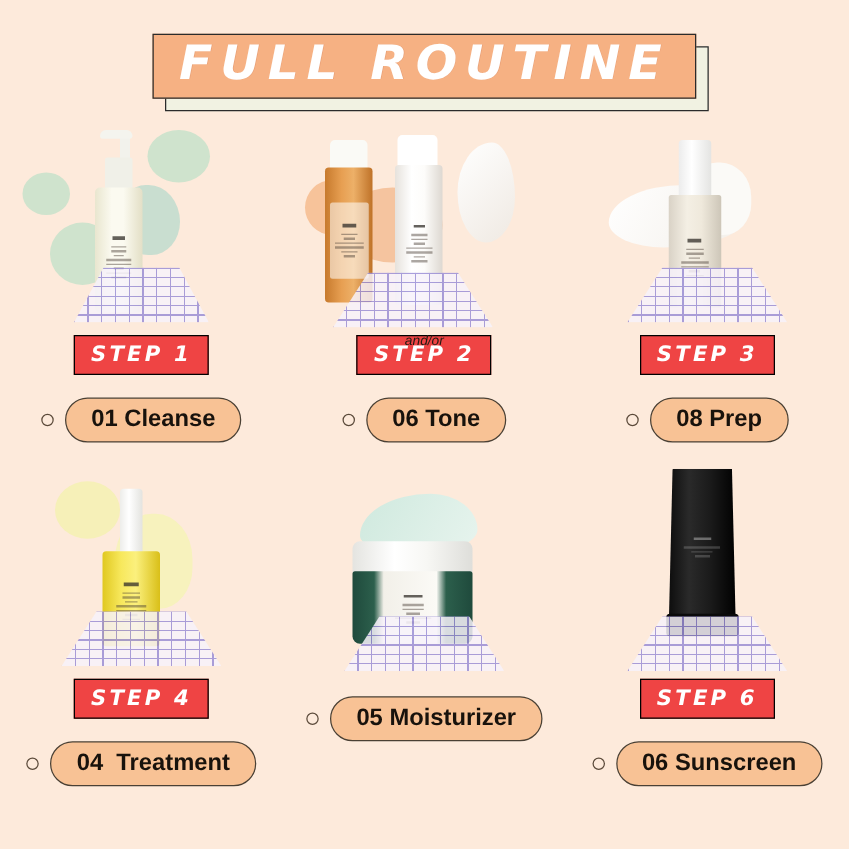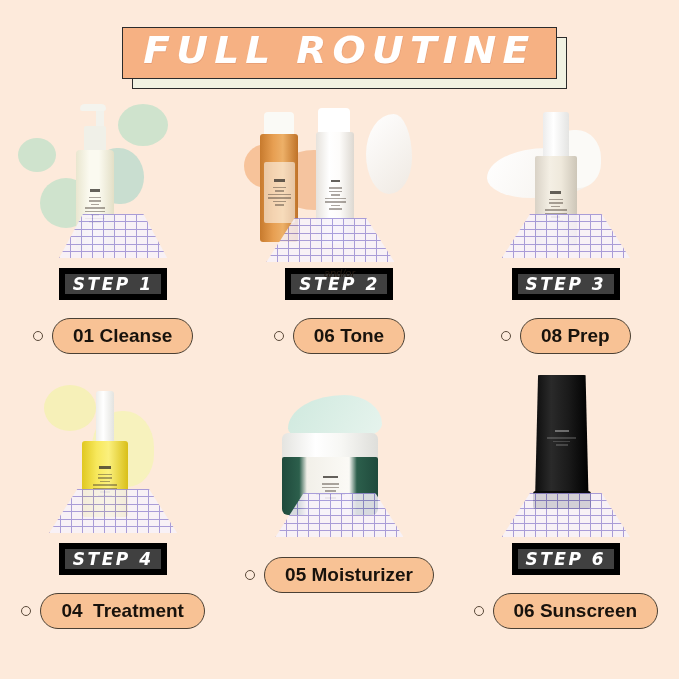--- a/index.html
+++ b/index.html
@@ -136,27 +136,27 @@
   .label-lines i.brand {
     width: 34%;
     height: 2.5px;
     background: rgba(50,45,40,0.75);
     margin-bottom: 3px;
   }
 
   
   .badge {
     margin-top: 4px;
-    background: #404040;
+    background: #ef4444;
     width: 108px;
     height: 32px;
     display: flex;
     align-items: center;
     justify-content: center;
-    border: 6px solid #000000;
+    border: 1px solid #000000;
     box-sizing: border-box;
   }
   .badge-text {
     color: #ffffff;
     font-size: 17px;
     font-weight: bold;
     font-style: italic;
     letter-spacing: 2.5px;
     font-family: "DejaVu Sans", sans-serif;
     white-space: nowrap;

